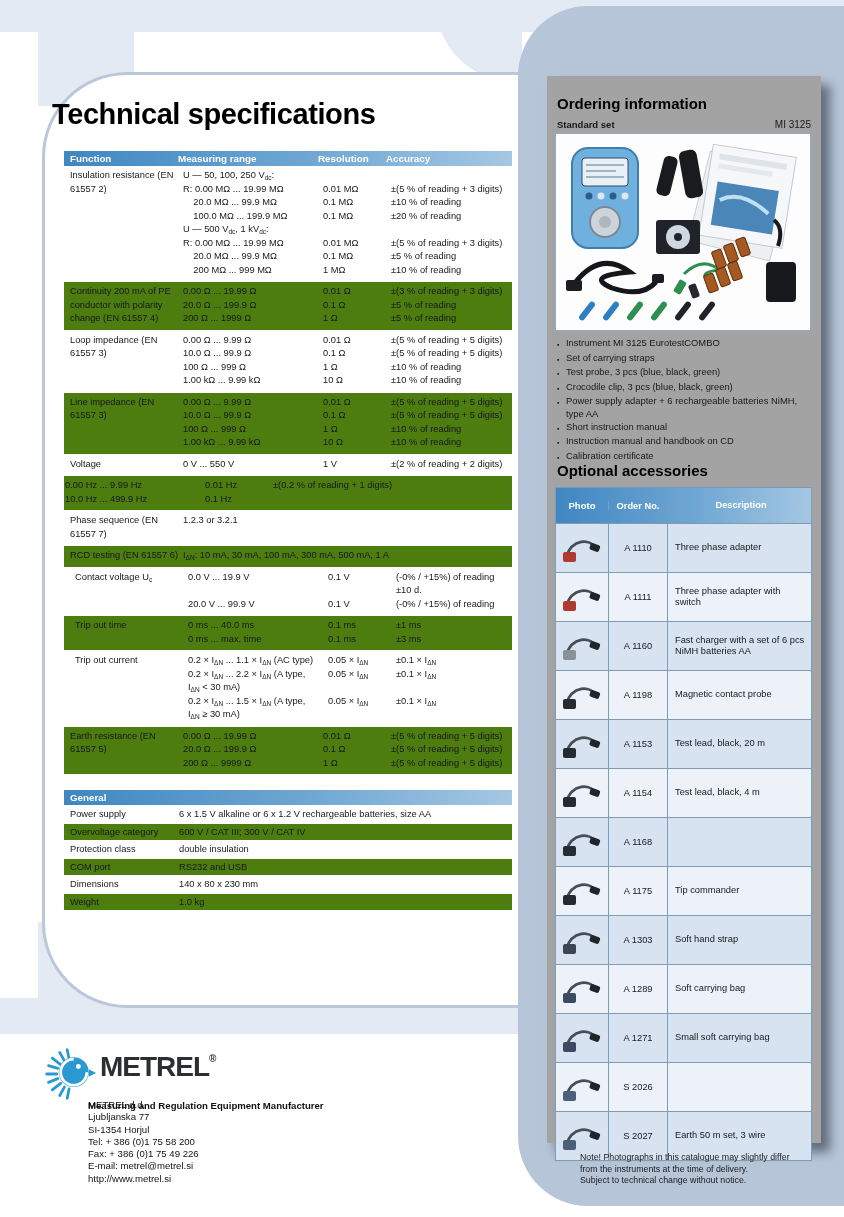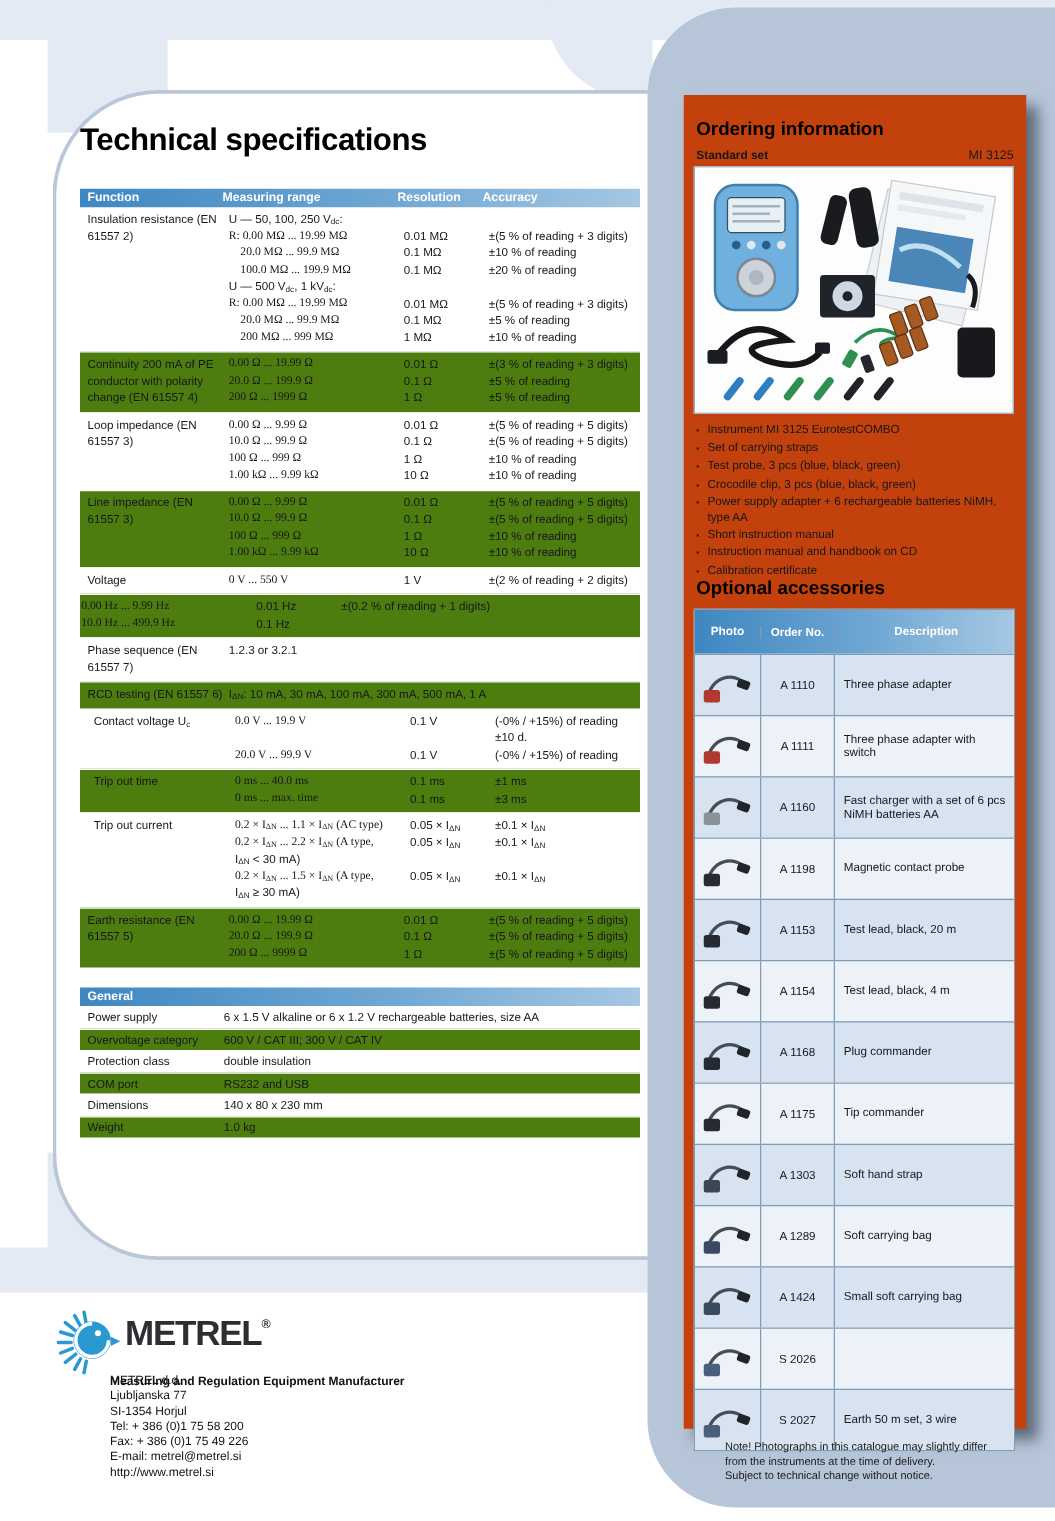--- a/index.html
+++ b/index.html
@@ -9,38 +9,38 @@
   .band-top{position:absolute;left:0;top:0;width:844px;height:32px;background:#e3eaf4;}
   .wedge-tl{position:absolute;left:38px;top:28px;width:96px;height:78px;background:#e3eaf4;}
   .wedge-tr{position:absolute;left:436px;top:0;width:86px;height:82px;background:#e3eaf4;
             border-bottom-left-radius:80px 78px;}
   .band-bottom{position:absolute;left:0;top:998px;width:536px;height:36px;background:#e3eaf4;}
   .wedge-bl{position:absolute;left:38px;top:922px;width:102px;height:80px;background:#e3eaf4;}
   .card{position:absolute;left:42px;top:72px;width:476px;height:930px;background:#fff;
         border:3px solid #b9c7d8;border-right:none;border-radius:85px 0 0 85px;}
   .panel{position:absolute;left:518px;top:6px;width:326px;height:1200px;background:#b7c5d8;
          border-radius:70px 0 0 70px;}
-  .inner{position:absolute;left:29px;top:70px;width:274px;height:1067px;background:#c2410c;
+  .inner{position:absolute;left:29px;top:70px;width:274px;height:1067px;background:#a3a3a3;
          box-shadow:9px 9px 10px rgba(12,22,38,.5);}
   
-  .title{position:absolute;left:64px;top:98px;font-size:25px;font-weight:bold;color:#000;
+  .title{position:absolute;left:52px;top:98px;font-size:29px;font-weight:bold;color:#000;
          letter-spacing:-.4px;}
   .spec{position:absolute;left:64px;top:151px;width:448px;}
   .blue-bar{display:flex;align-items:center;height:15px;color:#fff;font-size:9.8px;font-weight:bold;
         background:linear-gradient(90deg,#3f87c1 0%,#6fa7d3 55%,#a5c7e3 100%);}
   .hc1{width:108px;padding-left:6px;}.hc2{width:140px;}.hc3{width:68px;}.hc4{flex:1;}
   .sec{display:flex;padding:3px 0 4px;font-size:9.3px;line-height:13.5px;border-top:1px solid #fff;}
   .sec:first-of-type{border-top:none;}
   .w{background:#fff;}
   .b{background:#4d7c0f;}
   .fn{width:108px;padding:0 4px 0 6px;}
   .ind .fn{padding-left:11px;}
   .lines{flex:1;display:flex;flex-direction:column;}
   .ln{display:flex;}
-  .rng{width:140px;white-space:pre;padding-left:1px;font-family:Liberation Serif, serif;}
+  .rng{width:140px;white-space:pre;padding-left:1px;}
   .res{width:68px;}
   .acc-c{flex:1;padding-right:2px;}
   .rspan{flex:1;white-space:pre;padding-left:1px;}
   sub{font-size:6.5px;vertical-align:-1.5px;line-height:0;}
   .gen{position:absolute;left:64px;top:790px;width:448px;}
   .grow{display:flex;align-items:center;min-height:16.5px;font-size:9.3px;border-top:1px solid #fff;}
   .gl{width:108px;padding-left:6px;}
   .gv{flex:1;padding-left:1px;}
   
   .logo{position:absolute;left:42px;top:1046px;width:56px;height:56px;}
@@ -564,21 +564,20 @@
             </div>
             <div class="acct-row rb">
               <div class="ac1">
                 <svg width="42" height="36" viewBox="0 0 42 36">
                   <path d="M5 27 C 11 9, 29 7, 37 20" stroke="#474d55" stroke-width="2.6" fill="none"></path>
                   <rect x="2" y="22" width="13" height="10" rx="2" fill="#262b33"></rect>
                   <rect x="29" y="14" width="10" height="7" rx="2" fill="#20242b" transform="rotate(20 34 17)"></rect>
                 </svg>
               </div>
               <div class="ac2">A 1168</div>
-              <div class="ac3">Plug commander</div>
             </div>
             <div class="acct-row rw">
               <div class="ac1">
                 <svg width="42" height="36" viewBox="0 0 42 36">
                   <path d="M5 27 C 11 9, 29 7, 37 20" stroke="#474d55" stroke-width="2.6" fill="none"></path>
                   <rect x="2" y="22" width="13" height="10" rx="2" fill="#262b33"></rect>
                   <rect x="29" y="14" width="10" height="7" rx="2" fill="#20242b" transform="rotate(20 34 17)"></rect>
                 </svg>
               </div>
               <div class="ac2">A 1175</div>
@@ -607,21 +606,21 @@
               <div class="ac3">Soft carrying bag</div>
             </div>
             <div class="acct-row rb">
               <div class="ac1">
                 <svg width="42" height="36" viewBox="0 0 42 36">
                   <path d="M5 27 C 11 9, 29 7, 37 20" stroke="#474d55" stroke-width="2.6" fill="none"></path>
                   <rect x="2" y="22" width="13" height="10" rx="2" fill="#3c4a61"></rect>
                   <rect x="29" y="14" width="10" height="7" rx="2" fill="#20242b" transform="rotate(20 34 17)"></rect>
                 </svg>
               </div>
-              <div class="ac2">A 1424</div>
+              <div class="ac2">A 1271</div>
               <div class="ac3">Small soft carrying bag</div>
             </div>
             <div class="acct-row rw">
               <div class="ac1">
                 <svg width="42" height="36" viewBox="0 0 42 36">
                   <path d="M5 27 C 11 9, 29 7, 37 20" stroke="#474d55" stroke-width="2.6" fill="none"></path>
                   <rect x="2" y="22" width="13" height="10" rx="2" fill="#4a5f7a"></rect>
                   <rect x="29" y="14" width="10" height="7" rx="2" fill="#20242b" transform="rotate(20 34 17)"></rect>
                 </svg>
               </div>

